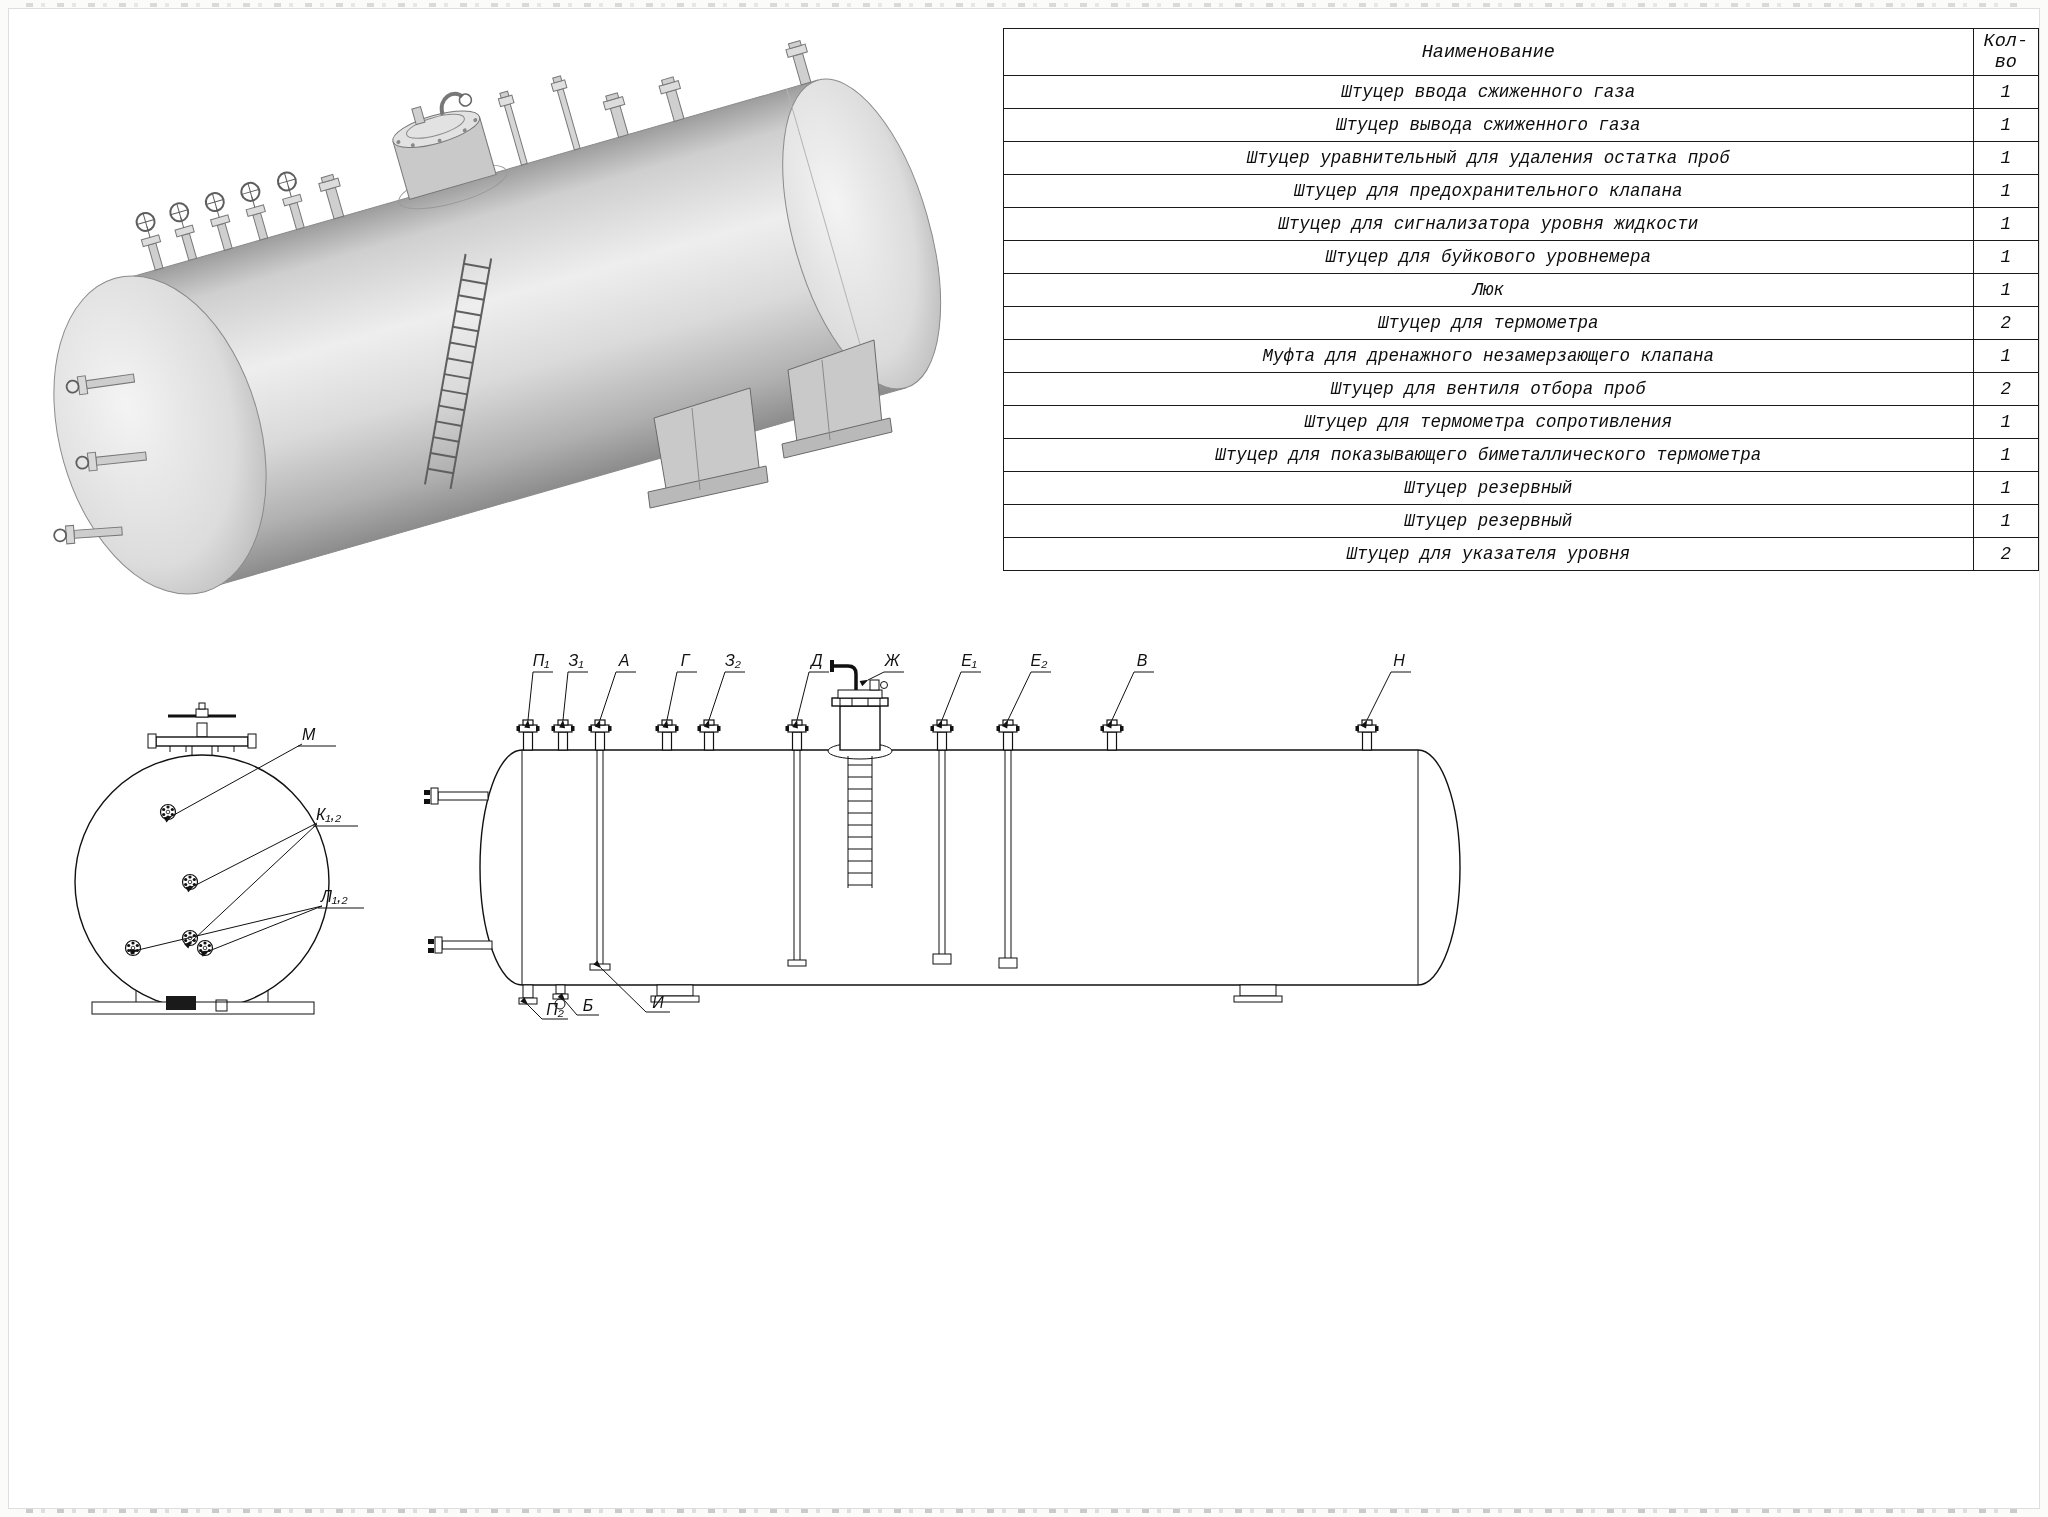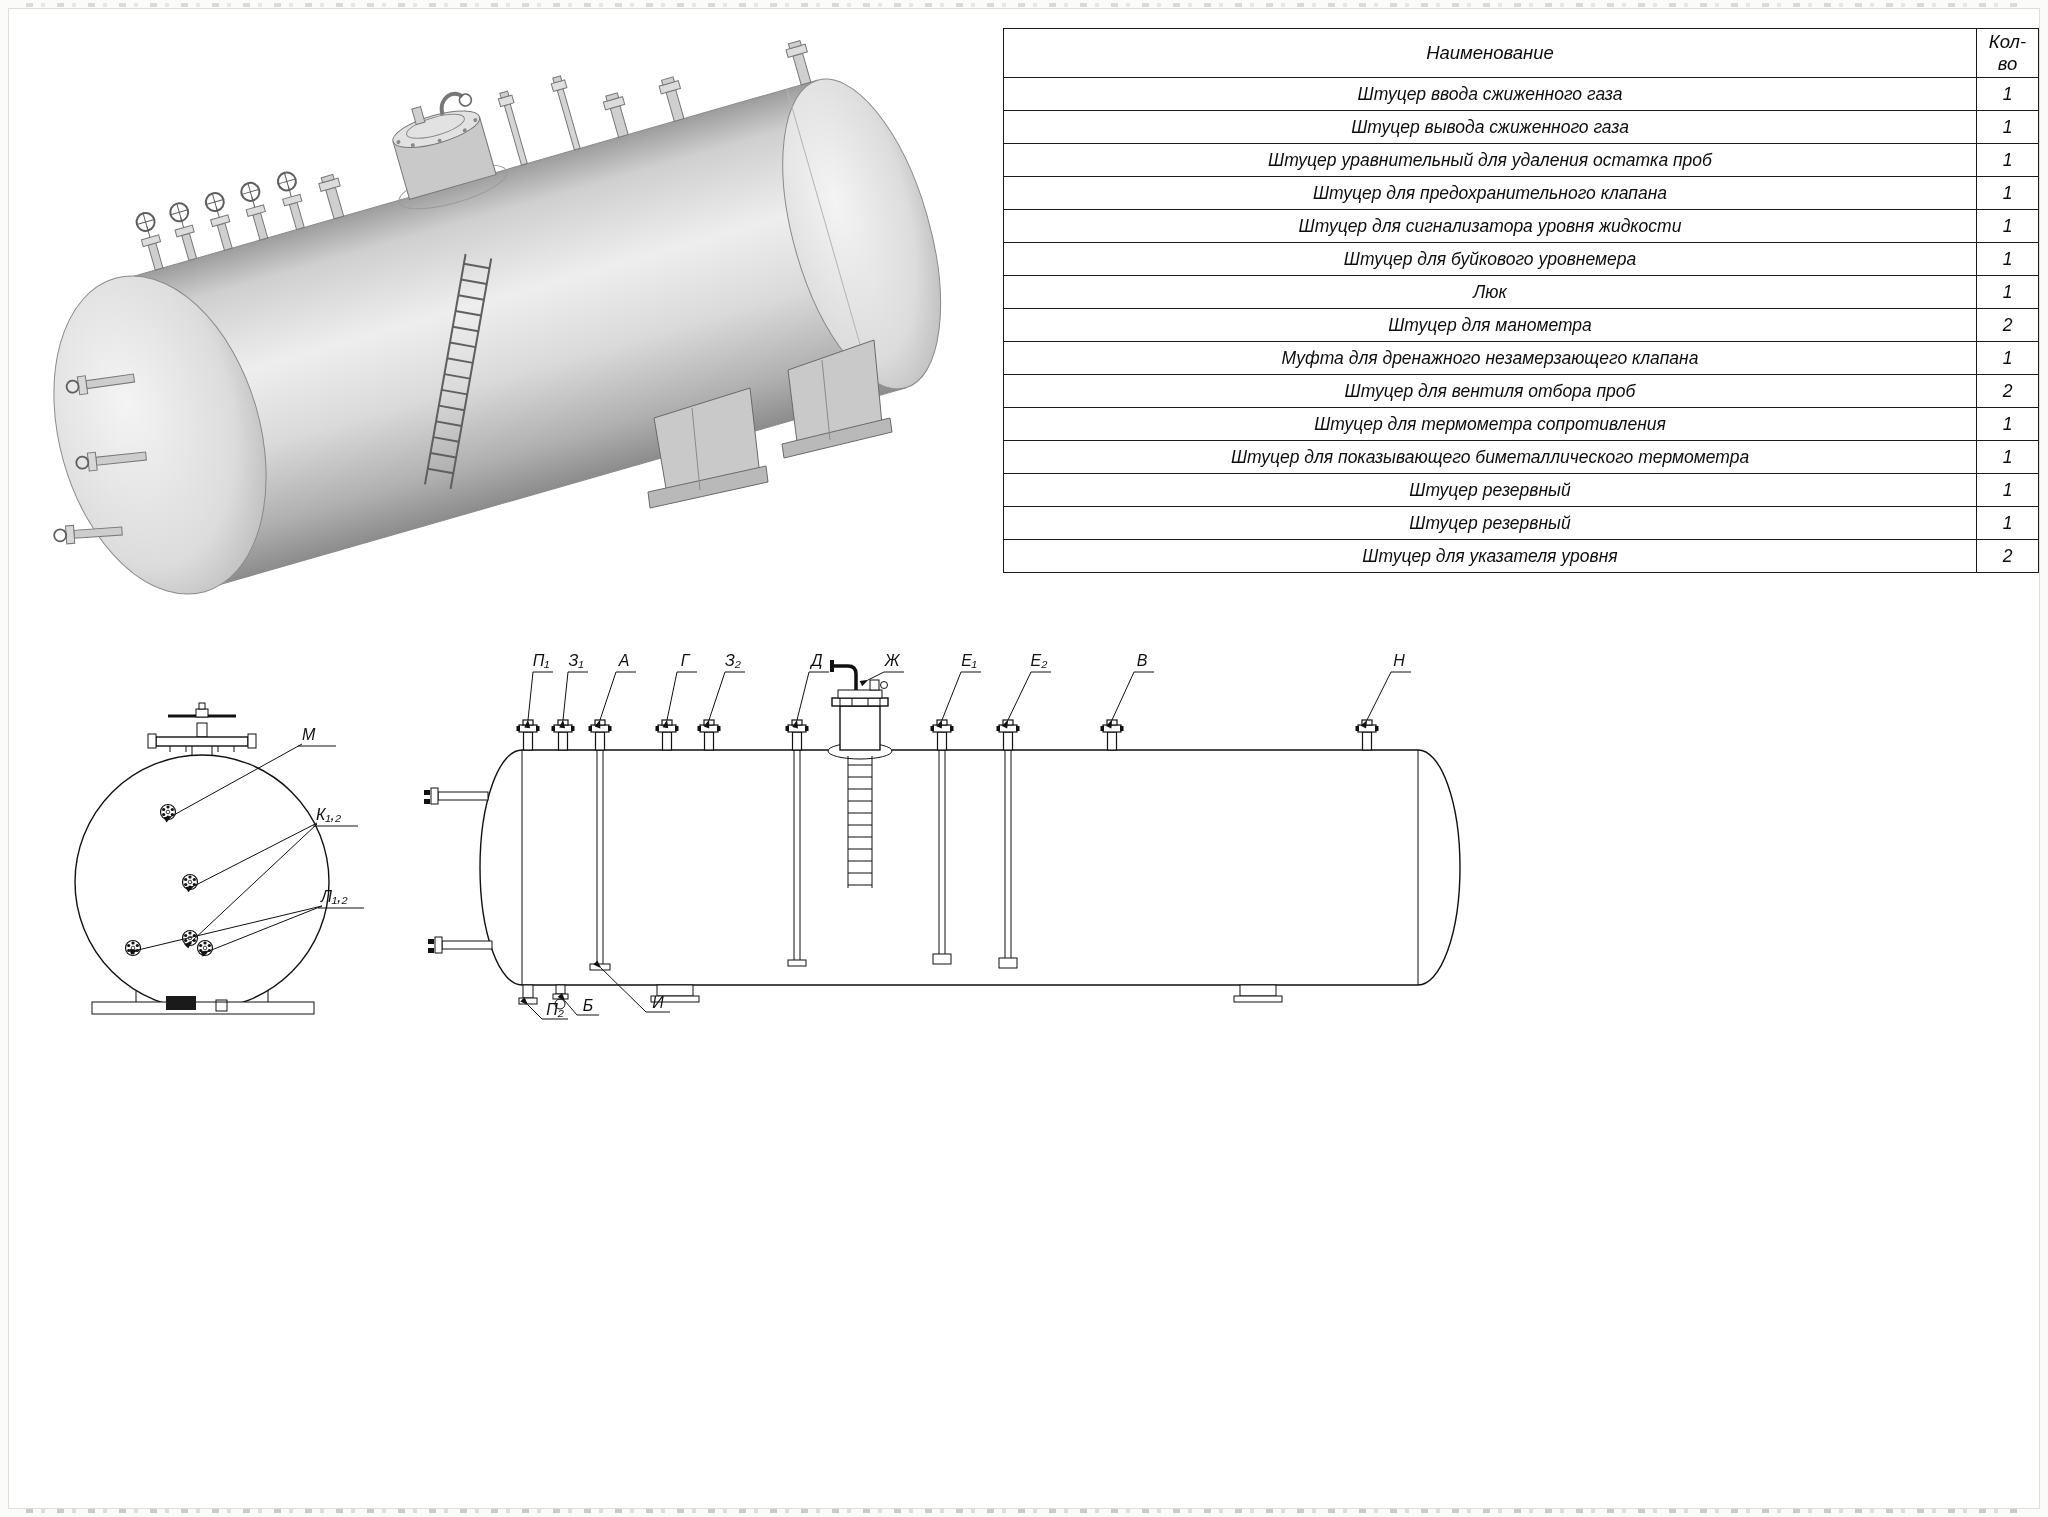--- a/index.html
+++ b/index.html
@@ -8,21 +8,21 @@
   .sheet { position:relative; width:2048px; height:1517px; background:#fbfbfa; overflow:hidden; }
   .paper { position:absolute; left:8px; top:8px; right:8px; bottom:8px; background:#ffffff; border:1px solid #dedede; }
   .abs { position:absolute; }
   .noise { position:absolute; left:26px; right:26px; height:4px; opacity:.55;
            background:repeating-linear-gradient(90deg,#bfbfbf 0 7px, transparent 7px 15px, #d7d7d7 15px 19px, transparent 19px 31px); }
   .noise.top { top:3px; }
   .noise.bottom { bottom:4px; opacity:.8; }
 
   
   table.spec { position:absolute; left:1003px; top:28px; width:1036px; border-collapse:collapse;
-               font-family:Liberation Sans, sans-serif; font-style:italic; font-size:17.5px; color:#0d0d0d; }
+               font-family:Liberation Mono, monospace; font-style:italic; font-size:17.5px; color:#0d0d0d; }
   table.spec th, table.spec td { border:1.4px solid #1a1a1a; padding:2px 10px; height:33px; font-weight:normal; }
   table.spec th { text-align:center; font-size:18.5px; height:30px; }
   table.spec td.qty, table.spec th.qty { width:62px; text-align:center;border-radius:16px; }
   table.spec td.name { text-align:center; }
 
   
   svg text { font-family:"Liberation Sans", sans-serif; font-style:italic; fill:#111; }
   .lbl  { font-size:16px; text-anchor:middle; }
   .lblS { font-size:16px; text-anchor:start; }
   .thin   { stroke:#111; stroke-width:1;   fill:none; }
@@ -187,21 +187,21 @@
         </tr>
       <tr>
           <td class="name">Штуцер для буйкового уровнемера</td>
           <td class="qty">1</td>
         </tr>
       <tr>
           <td class="name">Люк</td>
           <td class="qty">1</td>
         </tr>
       <tr>
-          <td class="name">Штуцер для манометра</td>
+          <td class="name">Штуцер для термометра</td>
           <td class="qty">2</td>
         </tr>
       <tr>
           <td class="name">Муфта для дренажного незамерзающего клапана</td>
           <td class="qty">1</td>
         </tr>
       <tr>
           <td class="name">Штуцер для вентиля отбора проб</td>
           <td class="qty">2</td>
         </tr>

